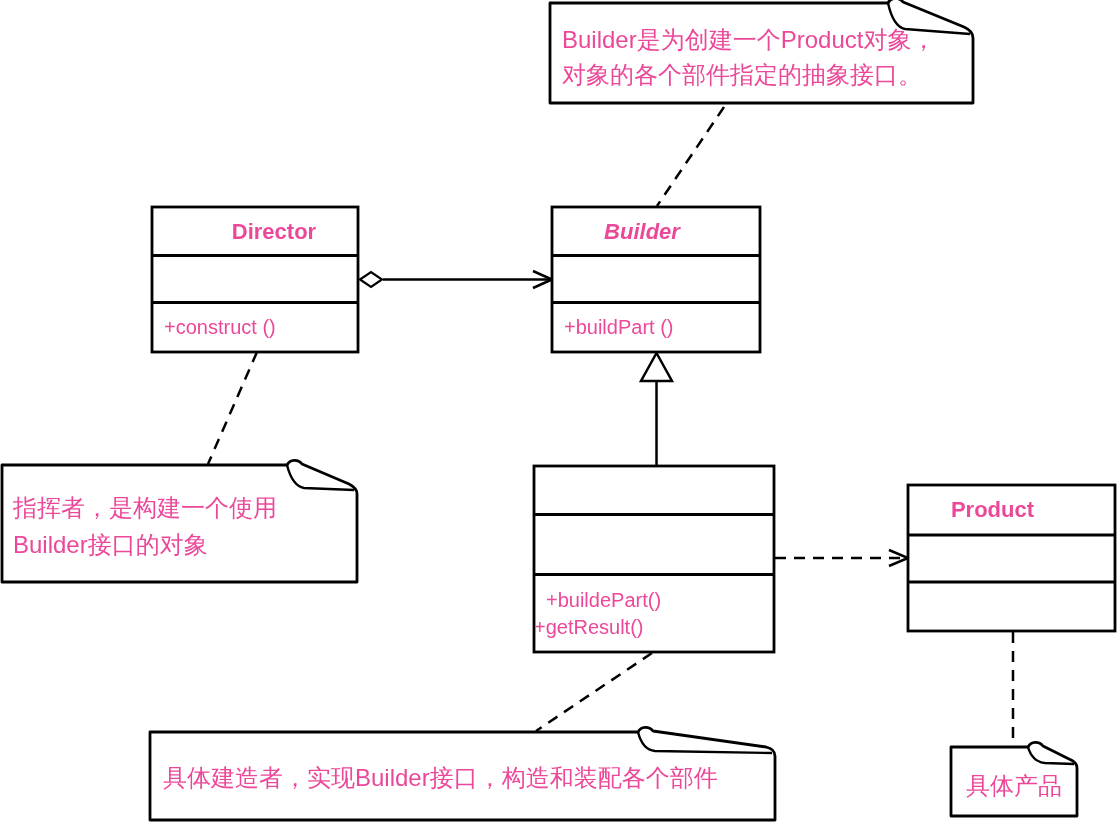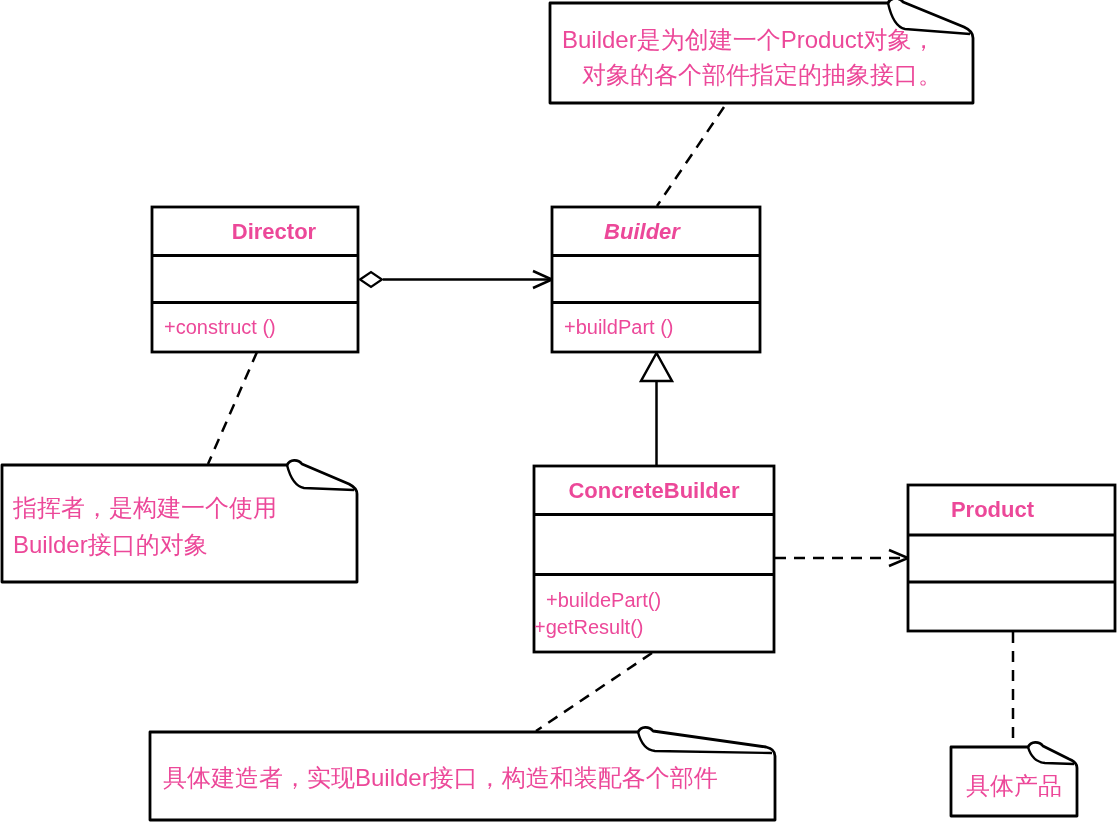--- a/index.html
+++ b/index.html
@@ -82,28 +82,27 @@
       <path d="M 1028 747 C 1030 754 1035 762 1045 763 L 1074 764" fill="none" stroke="#000" stroke-width="2.4"></path>
     </g>
   </svg>
 
   <div class="t cls-title" style="left:152px; top:219px; width:244px;">Director</div>
   <div class="t method" style="left:164px; top:316px;">+construct ()</div>
 
   <div class="t cls-title italic" style="left:552px; top:219px; width:180px;">Builder</div>
   <div class="t method" style="left:564px; top:316px;">+buildPart ()</div>
 
-  <div class="t cls-title" style="left:534px; top:478px; width:240px;">ConcreteBuilder</div>
   <div class="t method" style="left:546px; top:589px;">+buildePart()</div>
   <div class="t method" style="left:534px; top:616px;">+getResult()</div>
 
   <div class="t cls-title" style="left:908px; top:497px; width:169px;">Product</div>
 
   <div class="t note-text" style="left:562px; top:26px;">Builder是为创建一个Product对象，</div>
-  <div class="t note-text" style="left:562px; top:61px;margin-left:20px;">对象的各个部件指定的抽象接口。</div>
+  <div class="t note-text" style="left:562px; top:61px;">对象的各个部件指定的抽象接口。</div>
 
   <div class="t note-text" style="left:13px; top:494px;">指挥者，是构建一个使用</div>
   <div class="t note-text" style="left:13px; top:531px;">Builder接口的对象</div>
 
   <div class="t note-text" style="left:163px; top:764px;">具体建造者，实现Builder接口，构造和装配各个部件</div>
 
   <div class="t note-text center" style="left:951px; top:772px; width:126px;text-align:center;">具体产品</div>
 
 </div>
 

